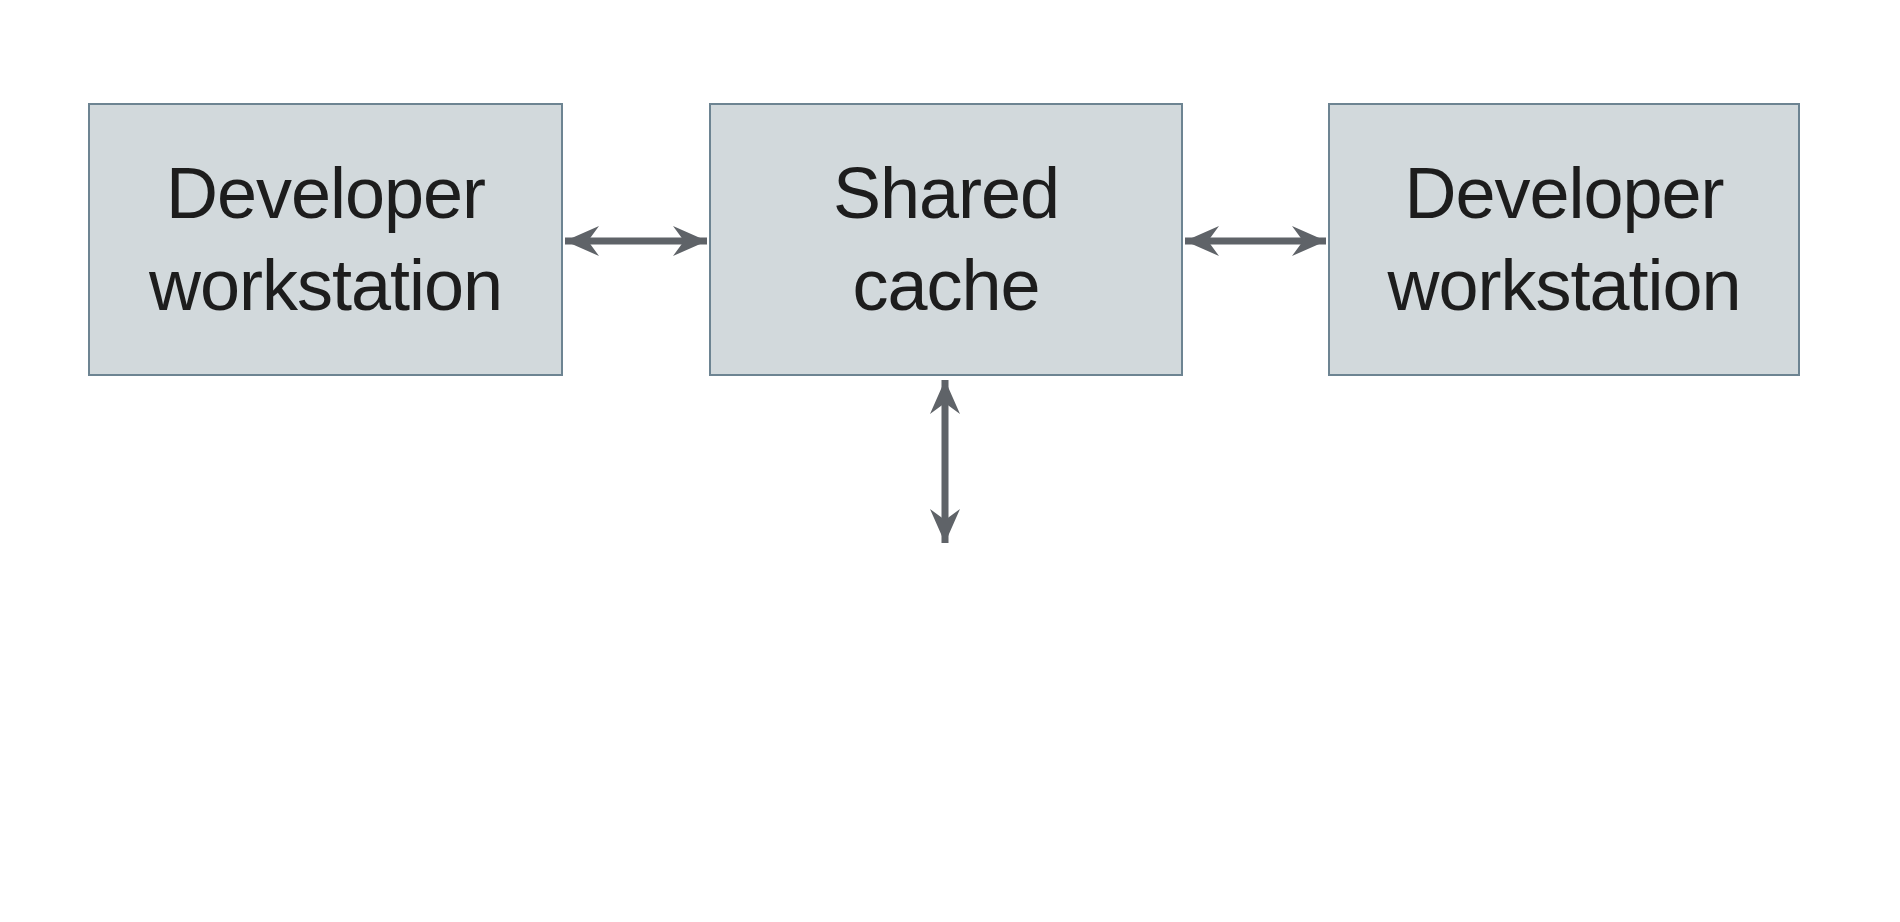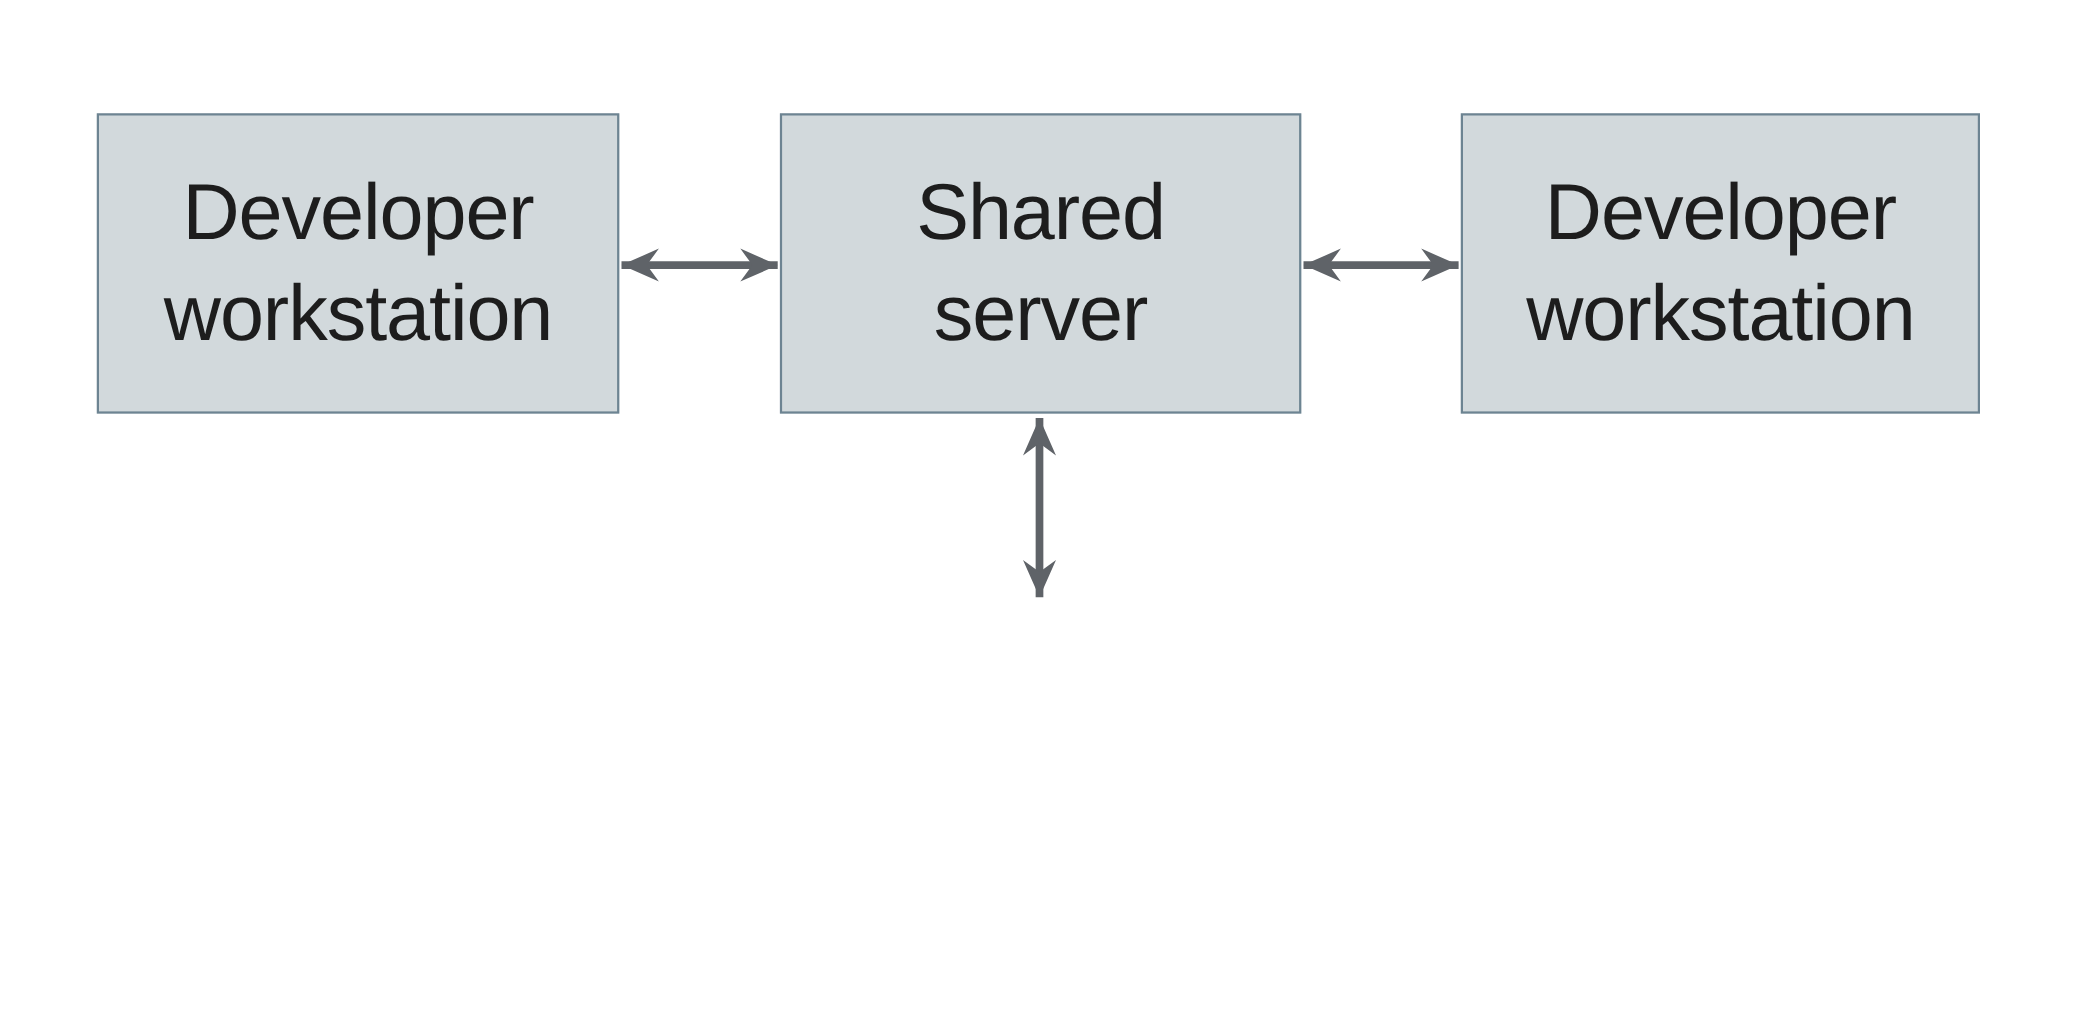--- a/index.html
+++ b/index.html
@@ -73,21 +73,21 @@
     <line x1="945" y1="380" x2="945" y2="543" marker-start="url(#barb)" marker-end="url(#barb)"></line>
   </svg>
 
   <div class="node node-dev-left">
     <span class="label">Developer
 workstation</span>
   </div>
 
   <div class="node node-shared">
     <span class="label">Shared
-server</span>
+cache</span>
   </div>
 
   <div class="node node-dev-right">
     <span class="label">Developer
 workstation</span>
   </div>
 
 
 </div>
 

